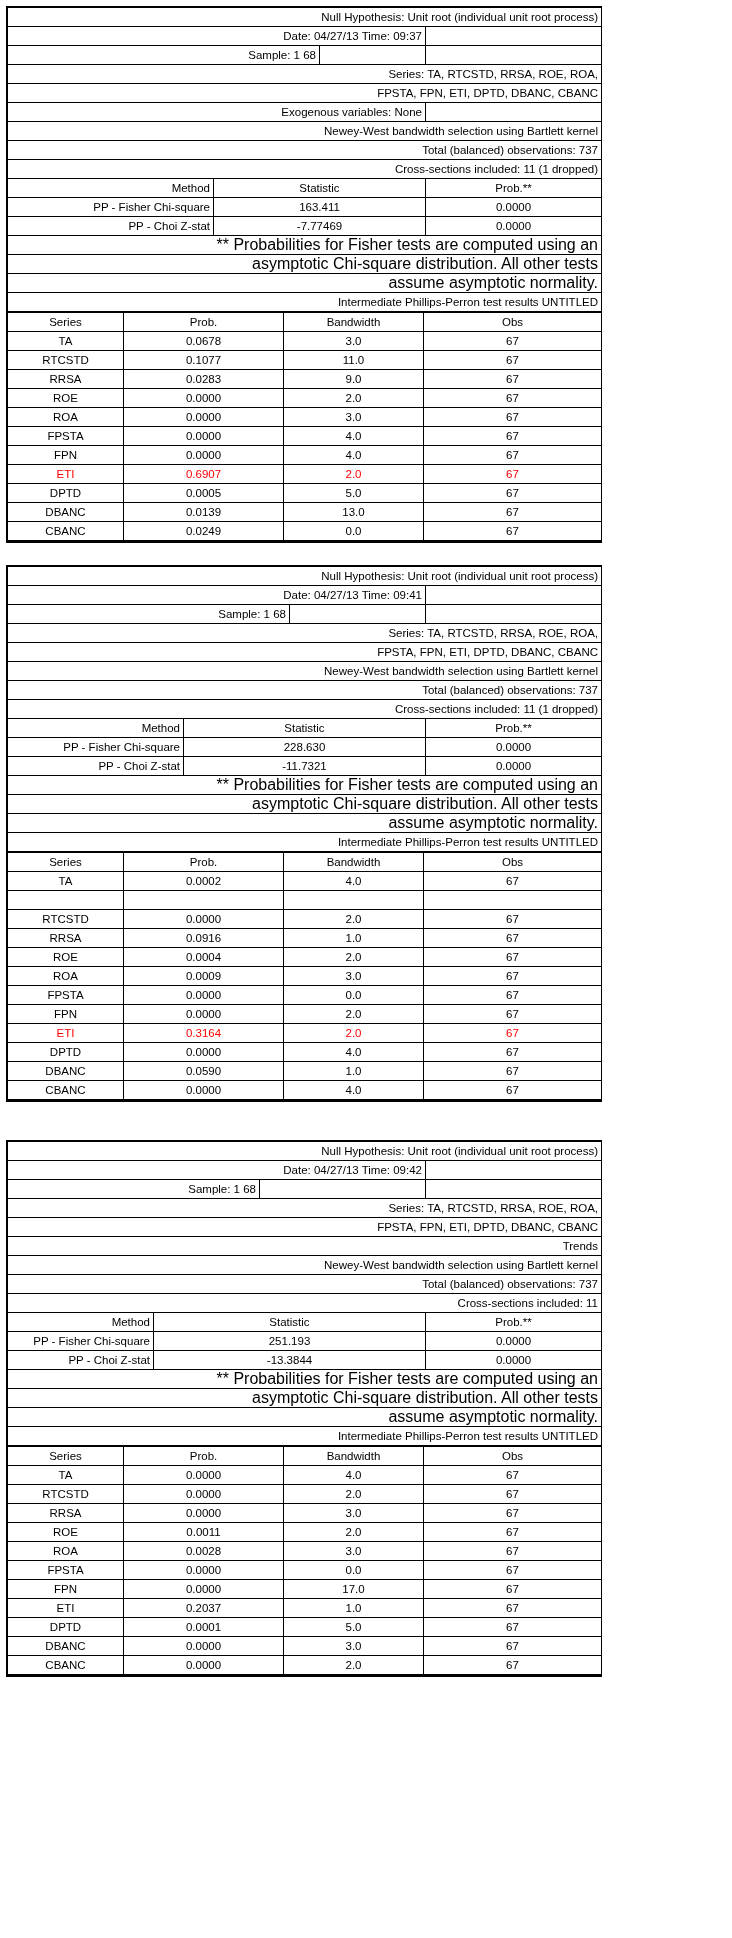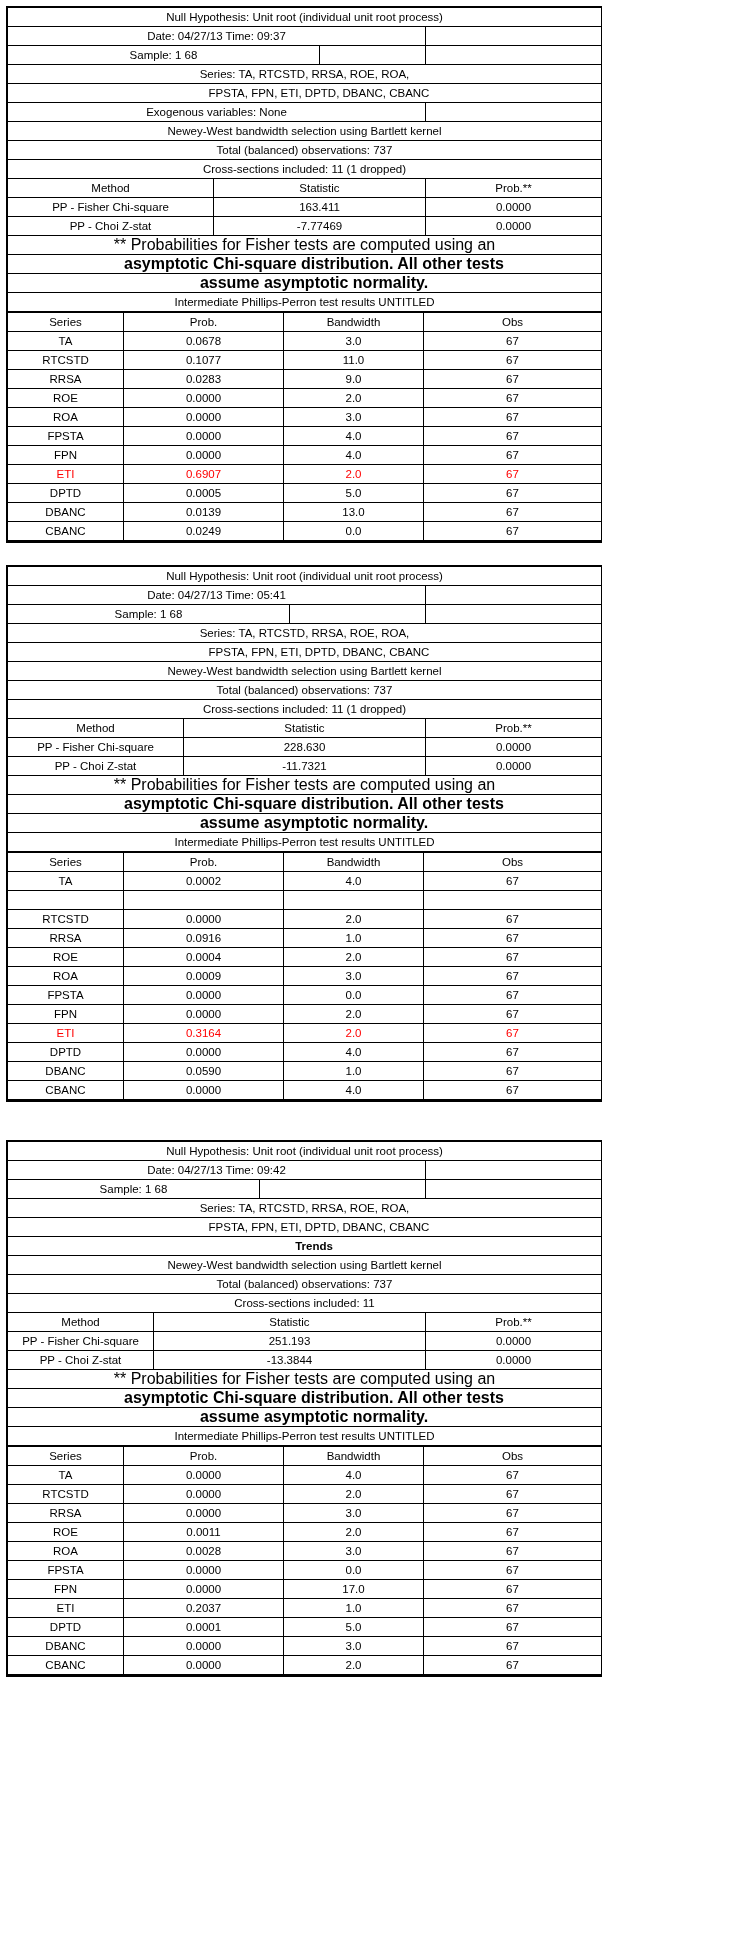--- a/index.html
+++ b/index.html
@@ -36,25 +36,25 @@
   table.tbl td {
     border: 1px solid #000;
     padding: 1px 3px;
     height: 16px;
     line-height: 14px;
     vertical-align: middle;
     white-space: nowrap;
     overflow: hidden;
   }
   td.c { text-align: center; }
-  td.l { text-align: center; }
+  td.l { text-align: right; }
   td.blank { border-left: 1px solid #000; border-right: 1px solid #000; }
   td.nob { border: none; }
   .indent1 { padding-left: 32px !important; }
-  .indent2 { padding-left: 22px !important; font-weight: bold; }
+  .indent2 { padding-left: 22px !important; }
   .red { color: #ff0000; }
   .spacer-row td { border: none; height: 8px; }
   .note { font-size: 16px; }
 </style>
 </head>
 <body>
 
 <div class="page">
 
   <div class="block">
@@ -216,21 +216,21 @@
         <col style="width:176px">
           <col style="width:106px">
           <col style="width:136px">
           <col style="width:176px">
       </colgroup>
       <tbody>
         <tr>
           <td class="l" colspan="4">Null Hypothesis: Unit root (individual unit root process)</td>
         </tr>
         <tr>
-          <td class="l" colspan="3">Date: 04/27/13   Time: 05:41</td>
+          <td class="l" colspan="3">Date: 04/27/13   Time: 09:41</td>
           <td class="blank"></td>
         </tr>
         <tr>
           <td class="l" colspan="2">Sample: 1 68</td>
           <td class="blank"></td>
           <td class="blank"></td>
         </tr>
         <tr>
           <td class="l" colspan="4">Series: TA, RTCSTD, RRSA, ROE, ROA,</td>
         </tr>

